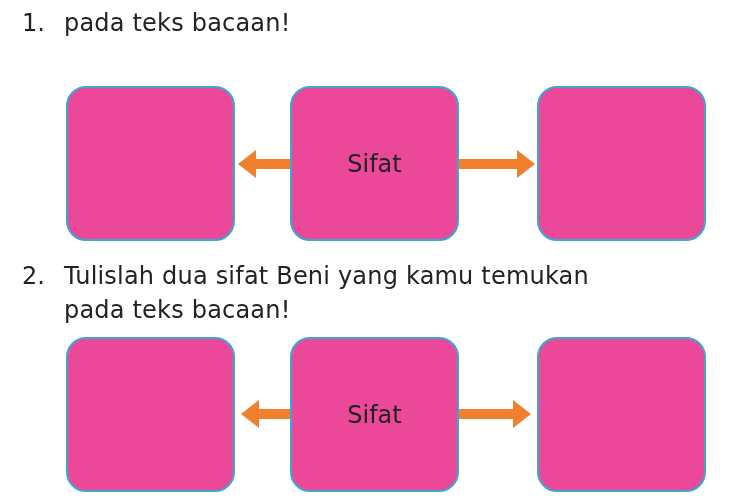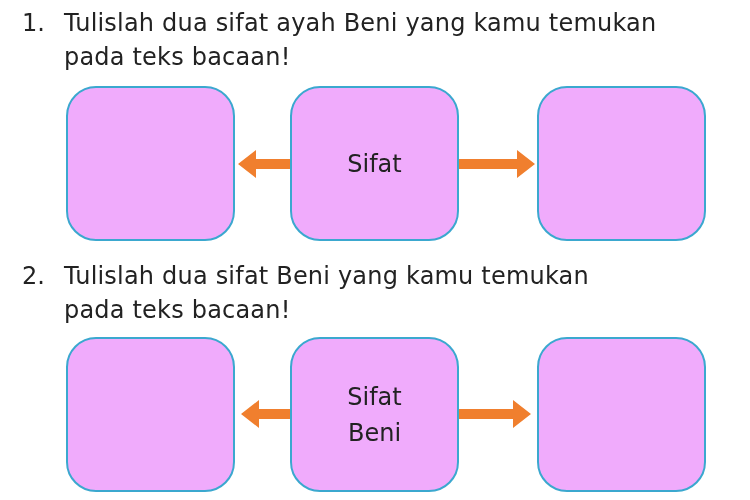--- a/index.html
+++ b/index.html
@@ -1,33 +1,32 @@
 <!DOCTYPE html>
 <html><head>
   <meta charset="utf-8">
   <style>
     html, body { margin: 0; padding: 0; background: #ffffff; }
     body { width: 750px; height: 500px; position: relative; overflow: hidden;
            font-family: "DejaVu Sans", sans-serif; color: #222222; }
     .q-num { position: absolute; font-size: 24px; line-height: 30px; }
     .q-text { position: absolute; font-size: 24px; line-height: 34px; width: 680px; letter-spacing: 0.2px; }
     .box { position: absolute; box-sizing: border-box; border: 2px solid #3ba8cf;
-           border-radius: 30px; background: #f0abfc; }
+           border-radius: 20px; background: #ec4899; }
     .center-label { position: absolute; left: 0; right: 0; top: 50%; transform: translateY(-50%);
                     text-align: center; font-size: 24px; line-height: 36px; }
     .arrow { position: absolute; height: 30px; }
     .arrow svg { display: block; }
   </style>
 </head>
 <body>
 
 <div>
   <div class="q-num" style="left:22px; top:8px;">1.</div>
   <div class="q-text" style="left:64px; top:6px;">
-    <div>Tulislah dua sifat ayah Beni yang kamu temukan</div>
     <div>pada teks bacaan!</div>
   </div>
 
   <div class="box" style="left: 66px; top: 86px; width: 169px; height: 155px;" contenteditable="true"></div>
 
   <div class="arrow" style="left:238px; top:149px; width:52px;">
     <svg width="52" height="30" viewBox="0 0 52 30">
         <polygon points="0,15 18,1 18,10 52,10 52,20 18,20 18,29" fill="#f07f2e"></polygon>
       </svg>
   </div>
@@ -58,21 +57,20 @@
 
   <div class="arrow" style="left:241px; top:399px; width:49px;">
     <svg width="49" height="30" viewBox="0 0 49 30">
         <polygon points="0,15 18,1 18,10 49,10 49,20 18,20 18,29" fill="#f07f2e"></polygon>
       </svg>
   </div>
 
   <div class="box" style="left:290px; top:337px; width:169px; height:155px;">
     <div class="center-label">
       <div>Sifat</div>
-      <div>Beni</div>
     </div>
   </div>
 
   <div class="arrow" style="left:459px; top:399px; width:72px;">
     <svg width="72" height="30" viewBox="0 0 72 30">
         <polygon points="0,10 54,10 54,1 72,15 54,29 54,20 0,20" fill="#f07f2e"></polygon>
       </svg>
   </div>
 
   <div class="box" style="left: 537px; top: 337px; width: 169px; height: 155px;" contenteditable="true"></div>

